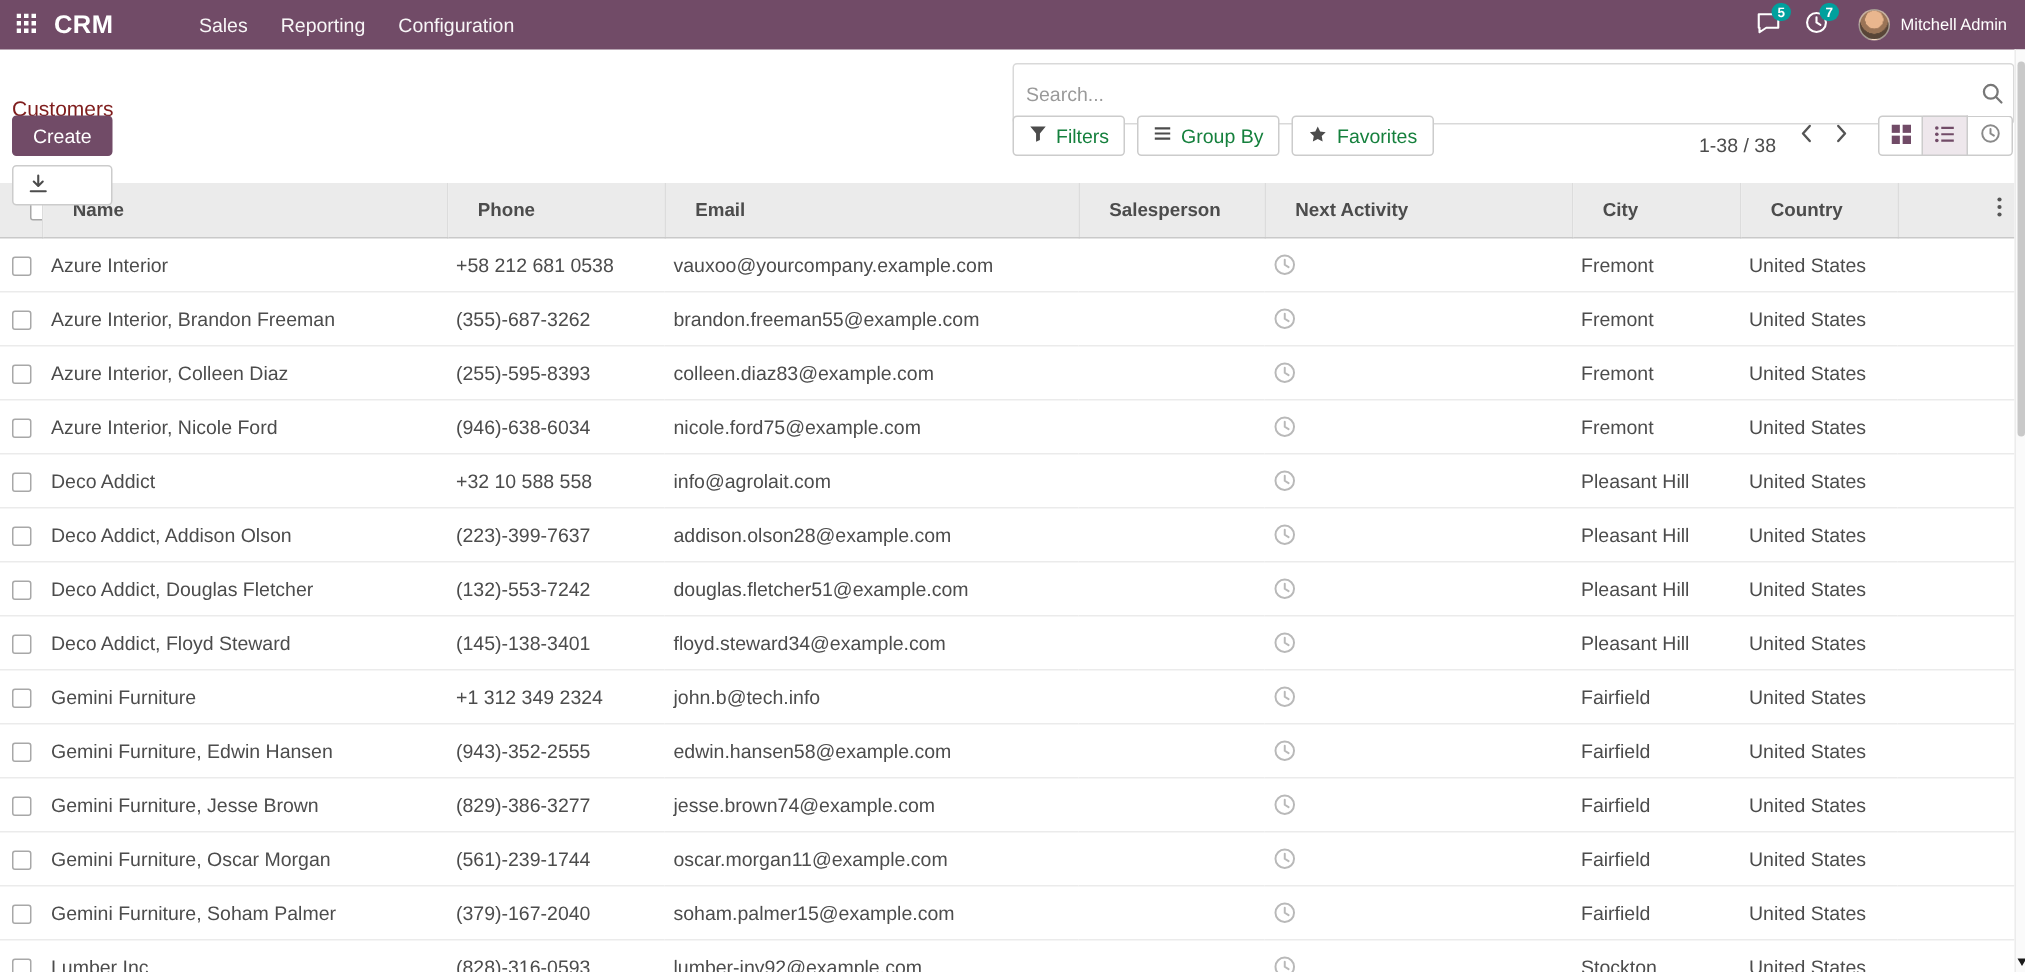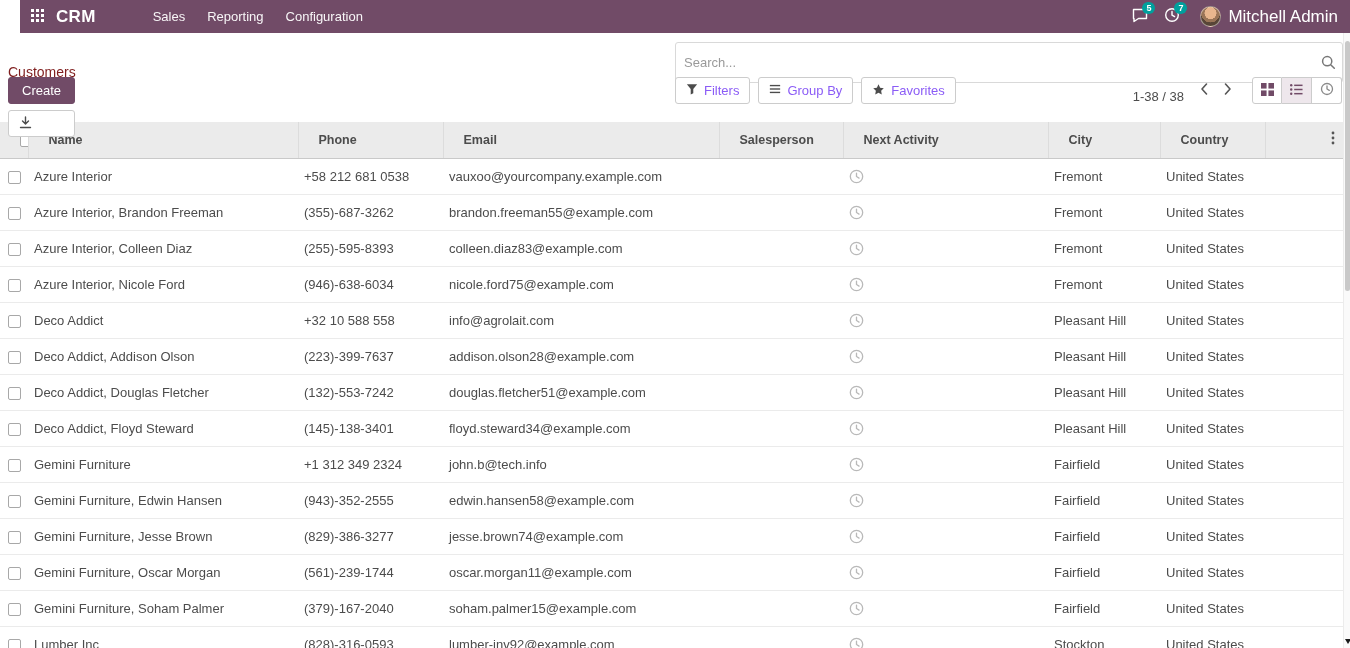--- a/index.html
+++ b/index.html
@@ -1,43 +1,43 @@
 <!DOCTYPE html>
 <html><head>
 <meta charset="utf-8">
 <style>
   * { box-sizing: border-box; margin: 0; padding: 0; }
   html, body { width: 1350px; height: 648px; }
   body { font-family: "Liberation Sans", sans-serif; background: #fff; overflow: hidden; }
   .screen { position: relative; width: 1350px; height: 648px; background: #fff; overflow: hidden; }
 
   
-  .topbar { height: 33px; background: #714B67; display: flex; align-items: center; color: #fff; padding-right: 8px; margin-left: 20px; }
+  .topbar { height: 33px; background: #714B67; display: flex; align-items: center; color: #fff; padding-right: 8px; }
   .apps-btn { width: 34px; height: 33px; display: flex; align-items: center; justify-content: center; cursor: pointer; background: none; border: none; }
   .brand { font-size: 17px; font-weight: bold; margin-left: 2px; letter-spacing: .3px; }
   .topnav { display: flex; margin-left: 46px; height: 33px; }
   .topnav .nav-item { color: rgba(255,255,255,.95); font-size: 13px; padding: 0 11px; display: flex; align-items: center; cursor: pointer; text-decoration: none; }
   .top-right { margin-left: auto; display: flex; align-items: center; }
   .icon-badge { position: relative; width: 32px; height: 33px; display: flex; align-items: center; justify-content: center; cursor: pointer; background: none; border: none; }
   .badge { position: absolute; top: 2px; right: 1px; background: #00A09D; color: #fff; font-size: 9px; line-height: 12px; min-width: 13px; text-align: center; border-radius: 7px; padding: 0 3px; font-weight: bold; }
-  .user { display: flex; align-items: center; gap: 7px; font-size: 17px; padding: 0 4px; margin-left: 8px; cursor: pointer; }
+  .user { display: flex; align-items: center; gap: 7px; font-size: 11px; padding: 0 4px; margin-left: 8px; cursor: pointer; }
   .avatar { width: 21px; height: 21px; border-radius: 50%; border: 1px solid rgba(255,255,255,.45);
             background: radial-gradient(circle at 50% 32%, #e9b68e 0 37%, #9a7457 38% 58%, #584537 59%); }
 
   
   .row1 { position: relative; height: 44px; display: flex; align-items: center; padding: 0 8px; }
   .page-title { font-size: 14px; color: #7f1d1d; margin-top: 33px; }
   .searchbox { position: absolute; left: 675px; top: 9px; width: 668px; height: 41px; border: 1px solid #d9d9d9; border-radius: 3px; display: flex; align-items: center; background: #fff; }
   .searchbox input { flex: 1; border: none; outline: none; font-size: 13px; padding: 0 8px; color: #4c4c4c; font-family: inherit; background: transparent; }
   .searchbox input::placeholder { color: #9a9a9a; }
   .search-icon { width: 28px; display: flex; align-items: center; justify-content: center; }
 
   
   .row2 { position: relative; height: 36px; padding: 0 8px; display: flex; align-items: flex-start; }
-  .btn { font-family: inherit; font-size: 13px; border: 1px solid #ccc; background: #fff; color: #8b5cf6; border-radius: 3px; height: 27px; padding: 0 10px; cursor: pointer; display: inline-flex; align-items: center; gap: 6px; }
+  .btn { font-family: inherit; font-size: 13px; border: 1px solid #ccc; background: #fff; color: #15803d; border-radius: 3px; height: 27px; padding: 0 10px; cursor: pointer; display: inline-flex; align-items: center; gap: 6px; }
   .btn-primary { background: #714B67; border-color: #714B67; color: #fff; padding: 0 13px; }
   .cp-left { display: flex; gap: 6px; flex-direction: column; }
   .cp-middle { position: absolute; left: 675px; top: 0; display: flex; gap: 8px; }
   .cp-right { margin-left: auto; display: flex; align-items: flex-end; }
   .pager-text { font-size: 13px; color: #4c4c4c; margin-right: 8px; cursor: pointer; }
   .pager-btn { border: none; background: none; cursor: pointer; width: 24px; height: 27px; display: flex; align-items: center; justify-content: center; }
   .vs-group { display: flex; margin-left: 12px; }
   .vs-btn { width: 30px; height: 27px; border: 1px solid #ccc; background: #fff; display: flex; align-items: center; justify-content: center; cursor: pointer; }
   .vs-btn + .vs-btn { border-left: none; }
   .vs-btn:first-child { border-radius: 3px 0 0 3px; }

